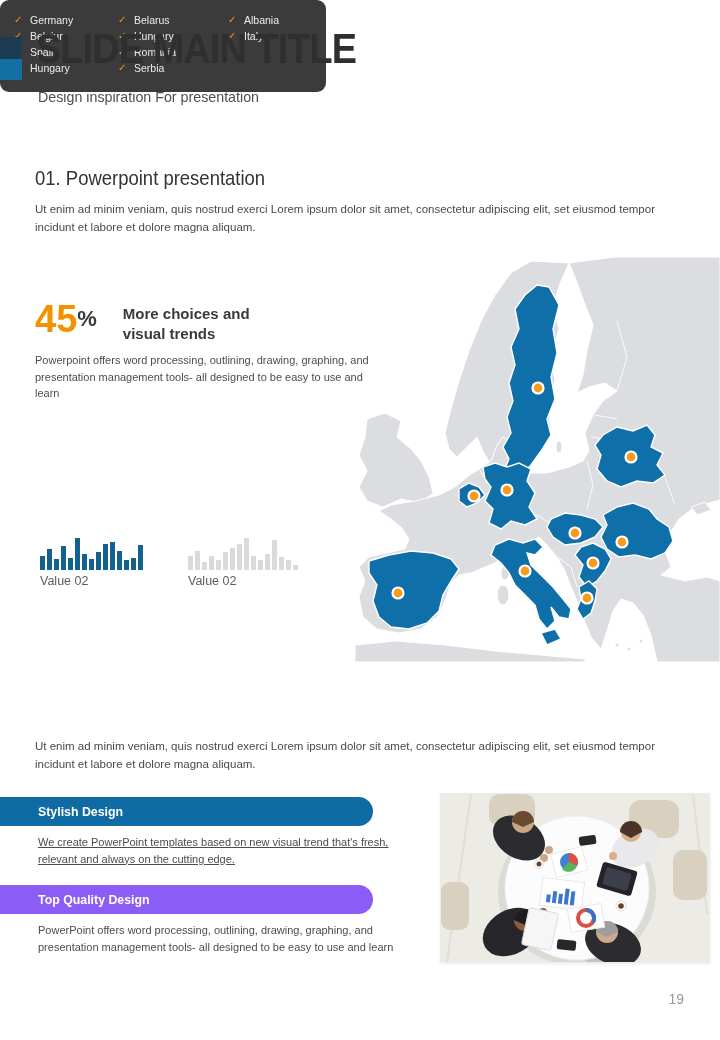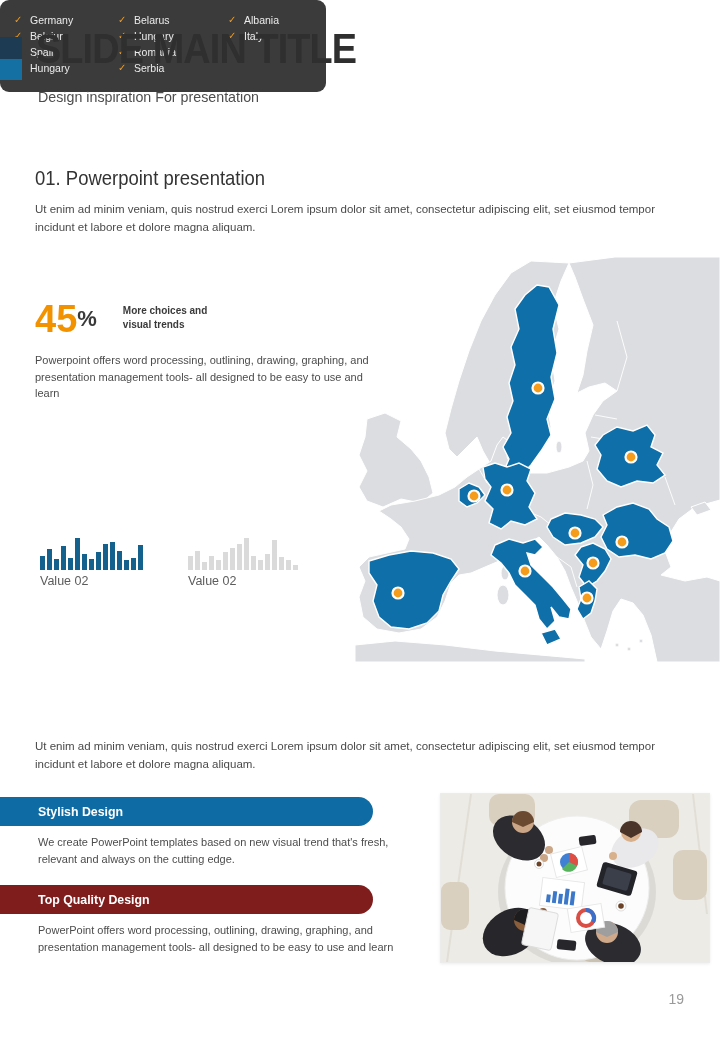--- a/index.html
+++ b/index.html
@@ -11,37 +11,37 @@
   .sq-blue{top:59px;height:21px;background:#1470a3;}
   .main-title{left:36px;top:24px;font-size:43px;font-weight:bold;color:#2f2f2f;letter-spacing:-1px;white-space:nowrap;}
   .cond{display:inline-block;transform:scaleX(.88);transform-origin:left;}
   .cond95{display:inline-block;transform:scaleX(.95);transform-origin:left;}
   .subtitle{left:38px;top:88px;font-size:15px;color:#4d4d4d;}
   .sec-head{font-size:21px;font-weight:normal;color:#333;white-space:nowrap;}
   .body-text{font-size:11.5px;line-height:1.6;color:#4a4a4a;}
   .stat-row{left:35px;top:300px;display:flex;align-items:flex-start;}
   .stat-val{font-size:38px;font-weight:bold;color:#f39200;line-height:1;}
   .stat-pct{font-size:22px;font-weight:bold;color:#3a3a3a;vertical-align:6px;}
-  .stat-title{margin-left:26px;margin-top:4px;font-size:10px;font-weight:bold;color:#3a3a3a;line-height:1.35;}
+  .stat-title{margin-left:26px;margin-top:4px;font-size:15px;font-weight:bold;color:#3a3a3a;line-height:1.35;}
   .stat-desc{left:35px;top:352px;width:335px;font-size:11px;line-height:1.5;color:#4c4c4c;}
   .dark-panel{left:35px;top:420px;width:326px;height:92px;background:#3b3b3b;border-radius:9px;
               display:flex;padding:13px 0 0 14px;box-sizing:border-box;}
   .cl-col{display:flex;flex-direction:column;gap:3px;}
   .cl-col:nth-child(1){width:104px;}
   .cl-col:nth-child(2){width:110px;}
   .cl-col:nth-child(3){width:92px;}
   .cl-item{display:flex;align-items:center;font-size:10.5px;color:#ececec;height:13px;}
   .cl-check{color:#f09a1e;font-size:10px;width:16px;font-weight:bold;}
   .mini-chart{position:absolute;display:flex;align-items:flex-end;gap:2px;height:32px;}
   .mini-chart span{width:5px;display:inline-block;}
   .chart-label{position:absolute;font-size:12.5px;color:#5c5c5c;}
   .banner{position:absolute;left:0;width:373px;height:29px;border-radius:0 15px 15px 0;
           color:#fff;font-size:13px;font-weight:bold;line-height:29px;padding-left:38px;box-sizing:border-box;}
   .banner-blue{background:#0f6ba3;}
-  .banner-dark{background:#7f1d1d;}
+  .banner-dark{background:#8b5cf6;}
   .banner-text{position:absolute;left:38px;width:392px;font-size:11px;line-height:1.5;color:#4c4c4c;}
   .photo-frame{position:absolute;left:440px;top:793px;width:270px;height:170px;border:1px solid #ececec;
                box-shadow:0 1px 3px rgba(0,0,0,.08);box-sizing:border-box;overflow:hidden;}
   .page-num{position:absolute;right:36px;top:991px;font-size:14px;color:#9a9a9a;}
   svg{display:block;}
 </style>
 </head>
 <body>
 
 <div class="page">
@@ -209,21 +209,21 @@
         <circle cx="232" cy="341" r="5.5"></circle>
         <circle cx="170" cy="314" r="5.5"></circle>
         <circle cx="43" cy="336" r="5.5"></circle>
       </g>
     </svg>
   </div>
 
   <div class="abs body-text" style="left:35px;top:737px;width:655px;">Ut enim ad minim veniam, quis nostrud exerci  Lorem ipsum dolor sit amet, consectetur adipiscing elit, set eiusmod tempor incidunt et labore et dolore magna aliquam.</div>
 
   <div class="banner banner-blue" style="top:797px;"><span class="cond95">Stylish Design</span></div>
-  <div class="banner-text" style="top:834px;">We create PowerPoint templates based on new visual trend that's fresh, relevant and always on the cutting edge.</div>
+  <div class="banner-text" style="top:834px;text-decoration:underline;">We create PowerPoint templates based on new visual trend that's fresh, relevant and always on the cutting edge.</div>
   <div class="banner banner-dark" style="top:885px;"><span class="cond95">Top Quality Design</span></div>
   <div class="banner-text" style="top:922px;">PowerPoint offers word processing, outlining, drawing, graphing, and presentation management tools- all designed to be easy to use and learn</div>
 
   <div class="photo-frame">
     <svg width="268" height="168" viewBox="0 0 268 168">
       <rect x="0" y="0" width="268" height="168" fill="#edebe5"></rect>
       <line x1="30" y1="0" x2="6" y2="168" stroke="#e1ded6" stroke-width="2"></line>
       <line x1="252" y1="0" x2="266" y2="120" stroke="#e1ded6" stroke-width="2"></line>
 
       <g fill="#d9d0c0">

